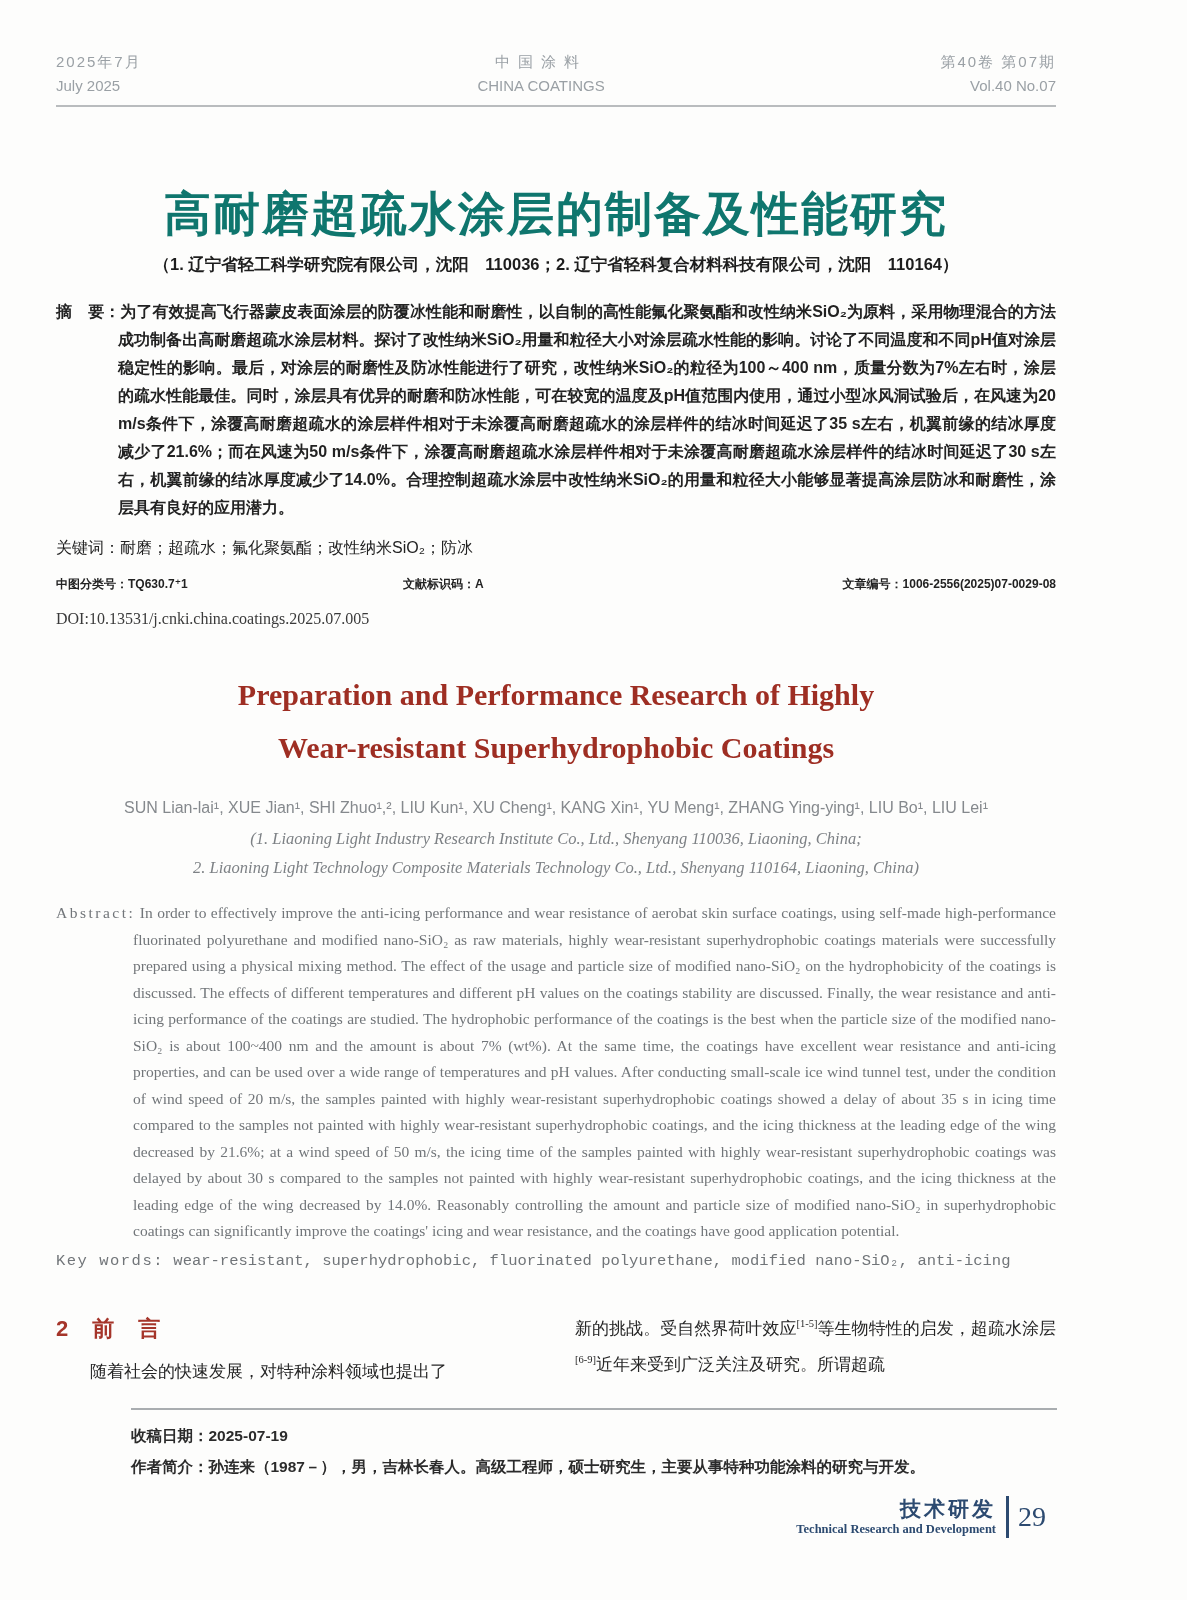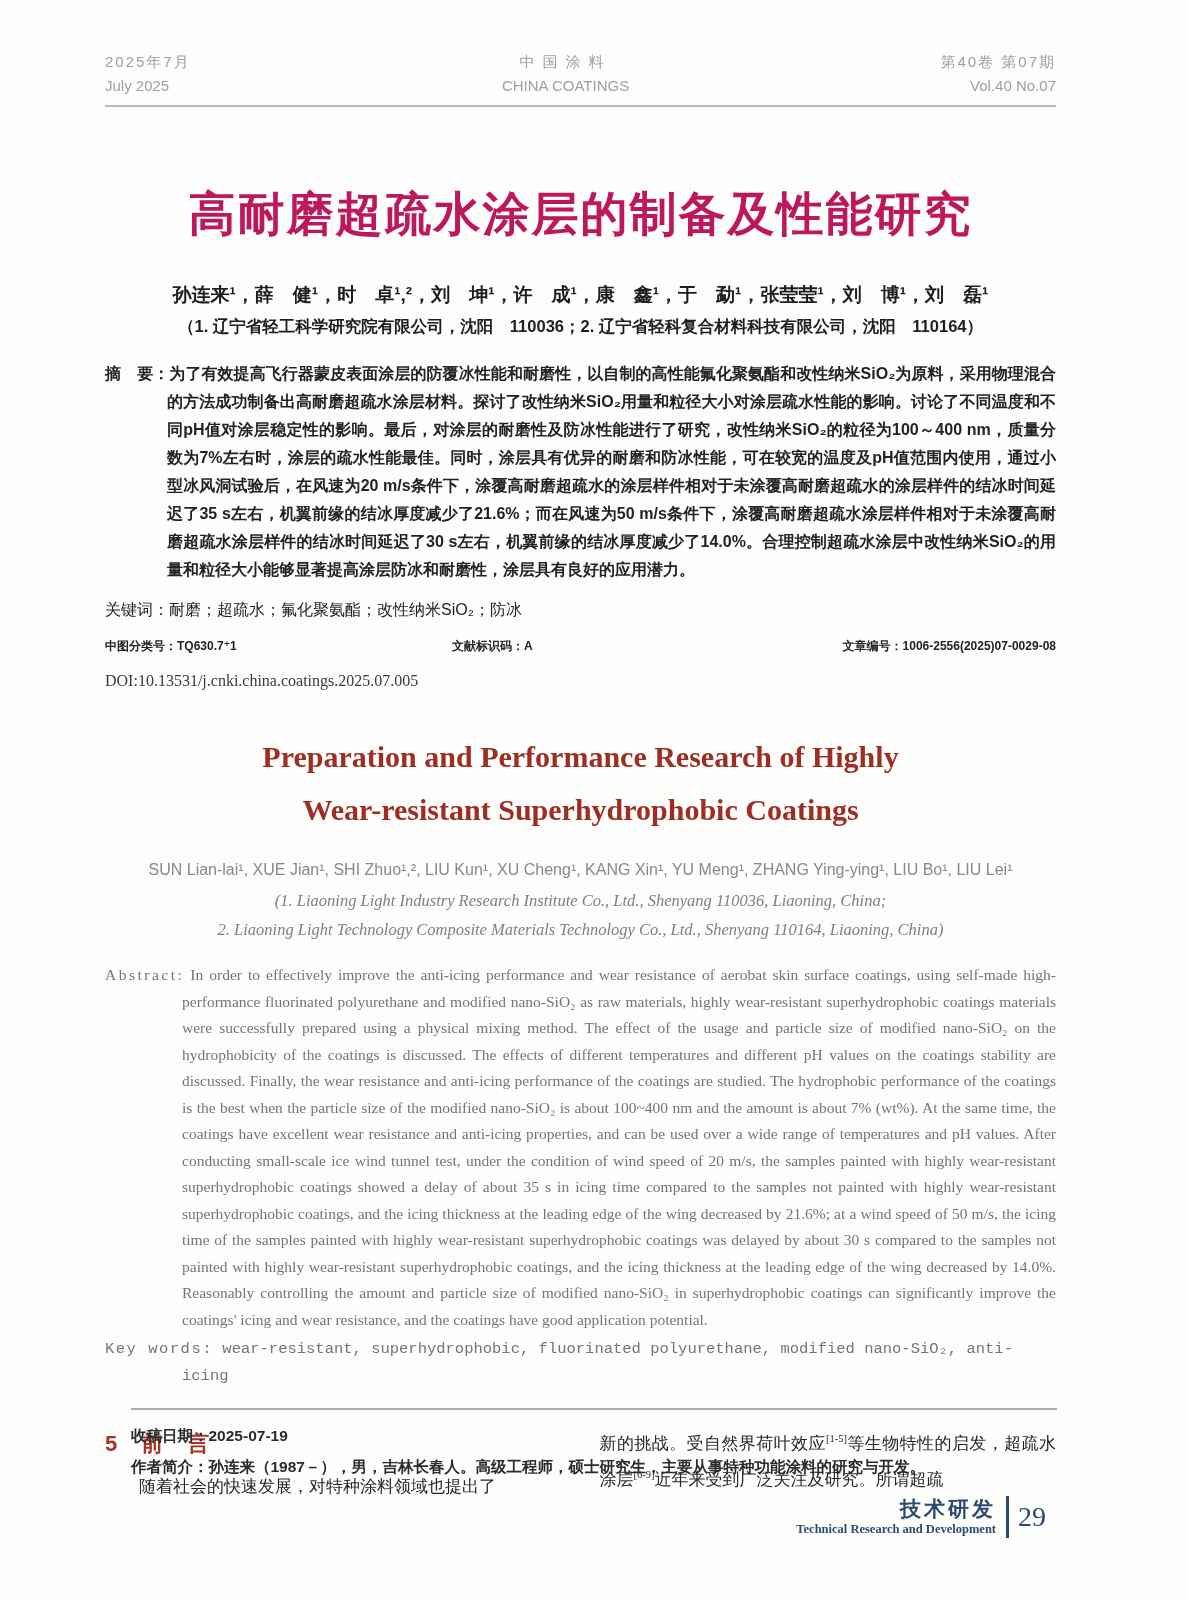--- a/index.html
+++ b/index.html
@@ -3,35 +3,35 @@
 <meta charset="utf-8">
 <style>
   * { margin:0; padding:0; box-sizing:border-box; }
   html,body { background:#ffffff; }
   .page {
     position:relative; width:1187px; height:1600px; margin:0 auto;
     background:#fdfdfc; overflow:hidden;
     font-family:"Liberation Sans","DejaVu Sans",sans-serif;
     color:#2b2b2b;
   }
-  .content { padding:50px 131px 0 105px; }
+  .content { padding:50px 131px 0 56px; }
 
   
   .jheader { display:flex; justify-content:space-between; align-items:flex-end;
     color:#9aa0a5; font-size:15px; line-height:24px;
     border-bottom:2px solid #b9bcbe; padding-bottom:7px; }
   .jheader .col { display:flex; flex-direction:column; }
   .jheader .col.center { text-align:center; }
   .jheader .col.right { text-align:right; }
   .jheader .cn { letter-spacing:2px; }
   .jheader .center .cn { letter-spacing:8px; }
 
   
   .title-cn { margin-top:76px; text-align:center; font-size:47px; font-weight:bold;
-    color:#be185d; letter-spacing:2px; }
+    color:#0f766e; letter-spacing:2px; }
   .authors-cn { margin-top:36px; text-align:center; font-size:19px; font-weight:bold; color:#1d1d1d; }
   .affil-cn { margin-top:8px; text-align:center; font-size:16.5px; font-weight:bold; color:#1d1d1d; }
 
   
   .abs-cn { margin-top:22px; font-size:16px; line-height:28px; font-weight:600;
     color:#222; text-align:justify; padding-left:62px; text-indent:-62px; }
   .abs-cn .lbl { font-weight:bold; }
   .kw-cn { margin-top:12px; font-size:16px; font-weight:normal; color:#222; line-height:28px; }
   .meta-row { position:relative; margin-top:8px; font-size:12px; font-weight:bold;
     color:#222; line-height:28px; display:flex; }
@@ -99,21 +99,20 @@
         <span class="en">CHINA COATINGS</span>
       </div>
       <div class="col right">
         <span class="cn">第40卷 第07期</span>
         <span class="en">Vol.40  No.07</span>
       </div>
     </div>
 
     <h1 class="title-cn">高耐磨超疏水涂层的制备及性能研究</h1>
 
-    <div class="authors-cn">孙连来¹，薛　健¹，时　卓¹,²，刘　坤¹，许　成¹，康　鑫¹，于　勐¹，张莹莹¹，刘　博¹，刘　磊¹</div>
     <div class="affil-cn">（1. 辽宁省轻工科学研究院有限公司，沈阳　110036；2. 辽宁省轻科复合材料科技有限公司，沈阳　110164）</div>
 
     <p class="abs-cn abs"><span class="lbl">摘　要：</span><span>为了有效提高飞行器蒙皮表面涂层的防覆冰性能和耐磨性，以自制的高性能氟化聚氨酯和改性纳米SiO₂为原料，采用物理混合的方法成功制备出高耐磨超疏水涂层材料。探讨了改性纳米SiO₂用量和粒径大小对涂层疏水性能的影响。讨论了不同温度和不同pH值对涂层稳定性的影响。最后，对涂层的耐磨性及防冰性能进行了研究，改性纳米SiO₂的粒径为100～400 nm，质量分数为7%左右时，涂层的疏水性能最佳。同时，涂层具有优异的耐磨和防冰性能，可在较宽的温度及pH值范围内使用，通过小型冰风洞试验后，在风速为20 m/s条件下，涂覆高耐磨超疏水的涂层样件相对于未涂覆高耐磨超疏水的涂层样件的结冰时间延迟了35 s左右，机翼前缘的结冰厚度减少了21.6%；而在风速为50 m/s条件下，涂覆高耐磨超疏水涂层样件相对于未涂覆高耐磨超疏水涂层样件的结冰时间延迟了30 s左右，机翼前缘的结冰厚度减少了14.0%。合理控制超疏水涂层中改性纳米SiO₂的用量和粒径大小能够显著提高涂层防冰和耐磨性，涂层具有良好的应用潜力。</span></p>
 
     <p class="kw-cn kw"><span class="lbl">关键词：</span><span>耐磨；超疏水；氟化聚氨酯；改性纳米SiO₂；防冰</span></p>
 
     <div class="meta-row">
       <span class="m1">中图分类号：TQ630.7⁺1</span>
       <span class="m2">文献标识码：A</span>
       <span class="m3">文章编号：1006-2556(2025)07-0029-08</span>
@@ -129,21 +128,21 @@
     <div class="authors-en">SUN Lian-lai¹, XUE Jian¹, SHI Zhuo¹,², LIU Kun¹, XU Cheng¹, KANG Xin¹, YU Meng¹, ZHANG Ying-ying¹, LIU Bo¹, LIU Lei¹</div>
     <div class="affil-en">(1. Liaoning Light Industry Research Institute Co., Ltd., Shenyang 110036, Liaoning, China;</div>
     <div class="affil-en">2. Liaoning Light Technology Composite Materials Technology Co., Ltd., Shenyang 110164, Liaoning, China)</div>
 
     <p class="abs-en abs"><span class="lbl">Abstract:</span><span> </span><span>In order to effectively improve the anti-icing performance and wear resistance of aerobat skin surface coatings, using self-made high-performance fluorinated polyurethane and modified nano-SiO₂ as raw materials, highly wear-resistant superhydrophobic coatings materials were successfully prepared using a physical mixing method. The effect of the usage and particle size of modified nano-SiO₂ on the hydrophobicity of the coatings is discussed. The effects of different temperatures and different pH values on the coatings stability are discussed. Finally, the wear resistance and anti-icing performance of the coatings are studied. The hydrophobic performance of the coatings is the best when the particle size of the modified nano-SiO₂ is about 100~400 nm and the amount is about 7% (wt%). At the same time, the coatings have excellent wear resistance and anti-icing properties, and can be used over a wide range of temperatures and pH values. After conducting small-scale ice wind tunnel test, under the condition of wind speed of 20 m/s, the samples painted with highly wear-resistant superhydrophobic coatings showed a delay of about 35 s in icing time compared to the samples not painted with highly wear-resistant superhydrophobic coatings, and the icing thickness at the leading edge of the wing decreased by 21.6%; at a wind speed of 50 m/s, the icing time of the samples painted with highly wear-resistant superhydrophobic coatings was delayed by about 30 s compared to the samples not painted with highly wear-resistant superhydrophobic coatings, and the icing thickness at the leading edge of the wing decreased by 14.0%. Reasonably controlling the amount and particle size of modified nano-SiO₂ in superhydrophobic coatings can significantly improve the coatings' icing and wear resistance, and the coatings have good application potential.</span></p>
 
     <p class="kw-en kw"><span class="lbl">Key words:</span><span> </span><span>wear-resistant, superhydrophobic, fluorinated polyurethane, modified nano-SiO₂, anti-icing</span></p>
 
     <div class="intro">
       <div class="colL">
-        <div class="sec-head">5　前　言</div>
+        <div class="sec-head">2　前　言</div>
         <p>随着社会的快速发展，对特种涂料领域也提出了</p>
       </div>
       <div class="colR">
         <p><span>新的挑战。受自然界荷叶效应</span><sup>[1-5]</sup><span>等生物特性的启发，超疏水涂层</span><sup>[6-9]</sup><span>近年来受到广泛关注及研究。所谓超疏</span></p>
       </div>
     </div>
 
   </div>
 
   <div class="footnote">

